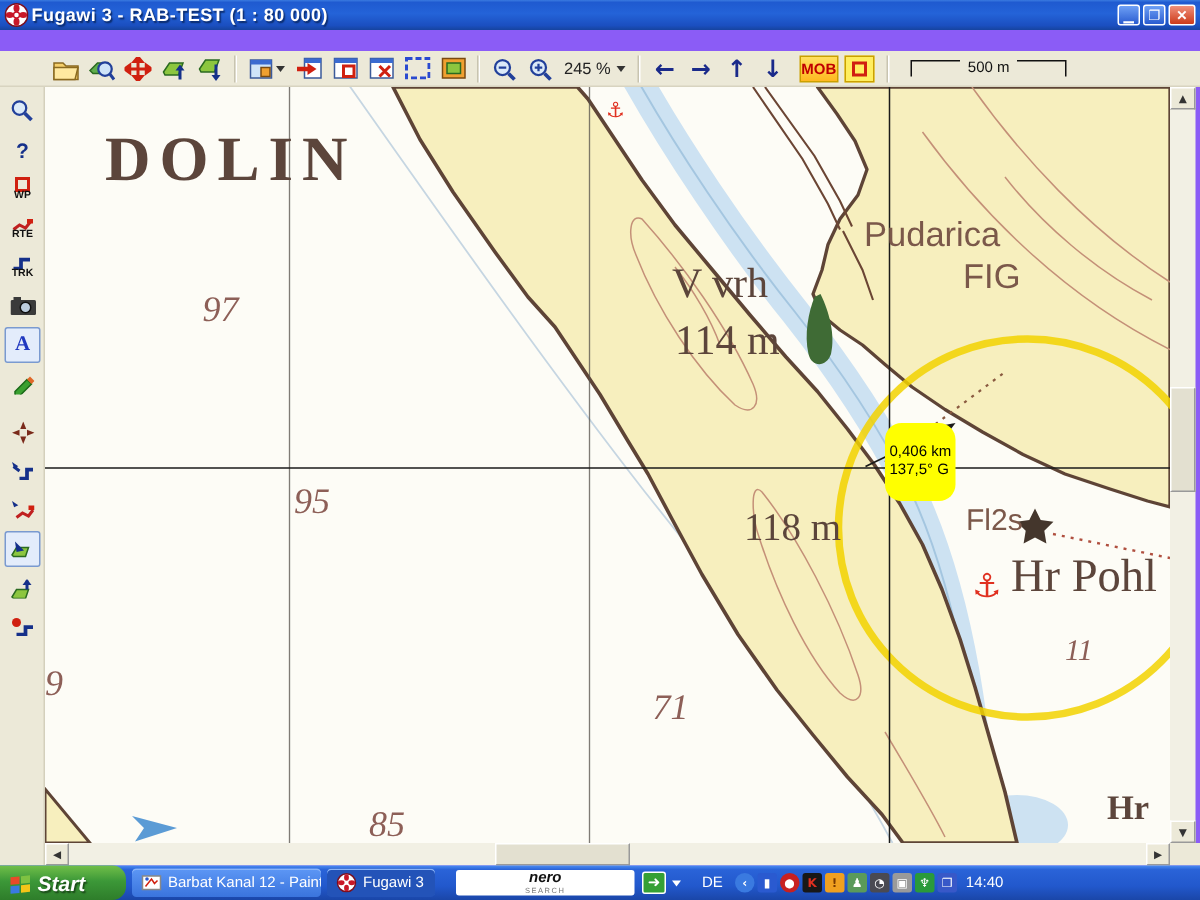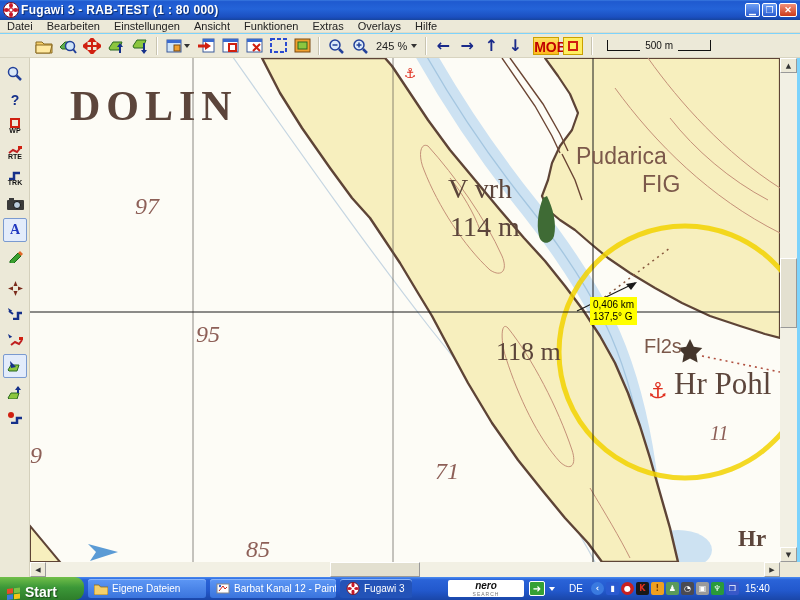--- a/index.html
+++ b/index.html
@@ -1,19 +1,19 @@
 <!DOCTYPE html>
 <html style="--land: #f7efbe; --coast: #5e4436; --channel: #cde2f2; --contour: #c49078; --range-ring: #f2d200; --tooltip-bg: #ffff00; --taskbar-blue: #2258cc; --start-green: #3c9838;"><head>
 <meta charset="utf-8">
 <style>
   * { margin:0; padding:0; box-sizing:border-box; }
   html,body { width:800px; height:600px; overflow:hidden;
     font-family:"Liberation Sans", sans-serif; background:#ece9d8; }
   .abs { position:absolute; }
-  #screen { position:relative; width:800px; height:600px; background:#7dd3fc; }
+  #screen { position:relative; width:800px; height:600px; background:#8b5cf6; }
 
   
   #titlebar { left:0; top:0; width:800px; height:20px;
     background:linear-gradient(180deg,#3a7ae0 0%,#1f5ad0 8%,#2463d8 45%,#1b4fc0 85%,#16449f 100%);
     display:flex; align-items:center; padding:0 3px; }
   #title-text { color:#fff; font-weight:bold; font-size:12px; margin-left:4px;
     text-shadow:1px 1px 1px #0a2a6a; letter-spacing:.3px; white-space:nowrap; }
   .win-btns { margin-left:auto; display:flex; gap:2px; }
   .wbtn { width:15px; height:14px; border-radius:2px; border:1px solid #fff;
     color:#fff; font-size:9px; line-height:12px; text-align:center;
@@ -27,68 +27,68 @@
 
   
   #toolbar { left:0; top:34px; width:800px; height:24px; background:#ece9d8;
     display:flex; align-items:center; border-bottom:1px solid #d8d4c0; }
   .tbtn { width:24px; height:22px; display:flex; align-items:center; justify-content:center; }
   .tsep { width:2px; height:18px; border-left:1px solid #c8c4b0; border-right:1px solid #fff; margin:0 4px; }
   .navarrow { color:#1a2a8a; font-weight:bold; font-size:16px; font-family:"DejaVu Sans",sans-serif; }
   #zoom-combo { display:flex; align-items:center; font-size:11px; color:#222; padding:0 4px; gap:4px; }
   .caret { width:0; height:0; border-left:3px solid transparent; border-right:3px solid transparent; border-top:4px solid #333; }
   #mob-btn { background:linear-gradient(180deg,#ffe060,#ffb820); color:#c00000; font-weight:bold;
-    font-size:14px; width:26px; height:18px; text-align:center; line-height:18px; border:1px solid #caa000; }
+    font-size:10px; width:26px; height:18px; text-align:left; line-height:18px; border:1px solid #caa000; }
   #sel-btn { background:#ffee60; width:20px; height:18px; border:1px solid #caa000;
     display:flex; align-items:center; justify-content:center; }
   #sel-btn div { width:10px; height:10px; border:2px solid #d02010; }
-  #scalebar { display:flex; align-items:flex-end; margin-left:10px; color:#111; font-size:10px; }
+  #scalebar { display:flex; align-items:flex-start; margin-left:10px; color:#111; font-size:10px; }
   .sc-tick { width:1px; height:11px; background:#111; }
   .sc-line { width:32px; height:1px; background:#111; }
   #scale-label { padding:0 5px; }
 
   
   #leftbar { left:0; top:58px; width:30px; height:519px; background:#ece9d8; border-right:1px solid #d4d0bc; }
   .sbtn { position:absolute; left:3px; width:24px; height:24px; display:flex; align-items:center;
     justify-content:center; flex-direction:column; font-size:9px; }
   .sbtn.pressed { background:#e3ecfb; border:1px solid #7a9ad0; border-radius:2px; }
   .mini { font-size:7px; font-weight:bold; color:#111; line-height:6px; }
 
   
   #map { left:30px; top:58px; width:750px; height:504px; background:#fdfcf6; overflow:hidden; }
-  #measure-tip { left:560px; top:239px; background:var(--tooltip-bg,#ffff00); color:#000;
-    font-size:10px; line-height:12px; padding:2px 3px; white-space:nowrap; }
+  #measure-tip { left:560px; top:224px; background:var(--tooltip-bg,#ffff00); color:#000;
+    font-size:10px; line-height:12px; padding:14px 3px; white-space:nowrap;border-radius:11px; }
   text.mapserif { font-family:"Liberation Serif",serif; fill:#5c453b; }
   text.mapsans  { font-family:"Liberation Sans",sans-serif; fill:#7b584a; }
   text.depth { font-family:"Liberation Serif",serif; font-style:italic; fill:#8d5f57; }
 
   
   .scroll { background:#f2f0e4; }
   #vscroll { left:780px; top:58px; width:17px; height:504px; }
   #hscroll { left:30px; top:562px; width:750px; height:15px; }
   .sarrow { position:absolute; width:17px; height:15px; background:#ece9d8;
     border:1px solid #fff; border-right-color:#999; border-bottom-color:#999;
     font-size:7px; text-align:center; line-height:14px; color:#333; font-family:"DejaVu Sans",sans-serif; }
   .sthumb { position:absolute; background:#e3e0d0; border:1px solid #fff;
     border-right-color:#999; border-bottom-color:#999; }
   #corner { left:780px; top:562px; width:20px; height:15px; background:#ece9d8; }
 
   
   #taskbar { left:0; top:577px; width:800px; height:23px;
     background:linear-gradient(180deg,#4a8cf2 0%,#2a63d8 12%,#2258cc 60%,#1a46a8 100%); display:flex; align-items:center; }
   #start-btn { width:84px; height:23px; border-radius:0 9px 9px 0;
     background:linear-gradient(180deg,#71bf49 0%,#3c9838 45%,#2e7d2a 100%);
-    display:flex; align-items:flex-end; color:#fff; font-weight:bold; 
+    display:flex; align-items:center; color:#fff; font-weight:bold; font-style:italic;
     font-size:14px; padding-left:6px; gap:4px; text-shadow:1px 1px 1px #1a4a18; }
   .taskbtn { height:19px; margin-left:4px; border-radius:3px; color:#fff; font-size:10px;
     display:flex; align-items:center; gap:4px; padding:0 6px;
     background:linear-gradient(180deg,#5d97f5,#3a74dd); box-shadow:inset 0 1px 0 #8ab4f8; white-space:nowrap; overflow:hidden; }
   .taskbtn.active { background:#2353b8; box-shadow:inset 1px 1px 2px #12складе{}133a8a; }
   .ticon { width:14px; height:13px; flex:0 0 auto; }
-  #nero-box { margin-left:36px; width:76px; height:17px; background:#fff; border-radius:2px;
+  #nero-box { margin-left:14px; width:119px; height:17px; background:#fff; border-radius:2px;
     text-align:center; line-height:8px; }
   #nero-line1 { font-weight:bold; font-style:italic; font-size:10px; color:#111; display:block; margin-top:2px;}
   #nero-line2 { font-size:5px; color:#777; letter-spacing:1px; display:block;}
   #go-btn { margin-left:5px; width:16px; height:15px; background:#35a035; border:1px solid #fff;
     border-radius:2px; color:#fff; font-size:10px; line-height:13px; text-align:center; }
   #lang { color:#fff; font-size:10px; margin-left:14px; }
   #tray { display:flex; align-items:center; gap:2px; margin-left:8px; }
   .tico { width:13px; height:13px; border-radius:2px; font-size:8px; font-weight:bold;
     color:#fff; text-align:center; line-height:13px; font-family:"DejaVu Sans",sans-serif; }
   #clock { color:#fff; font-size:10px; margin-left:6px; margin-right:6px; }
@@ -110,30 +110,20 @@
         <circle cx="8" cy="8" r="2" fill="#fff" stroke="#c81828"></circle>
     </svg>
     <span id="title-text" style="margin-left:18px">Fugawi 3 - RAB-TEST  (1 : 80 000)</span>
     <div class="win-btns">
       <div class="wbtn">▁</div>
       <div class="wbtn">❐</div>
       <div class="wbtn close">✕</div>
     </div>
   </div>
 
-  <div id="menubar" class="abs">
-    <span class="menu-item">Datei</span>
-    <span class="menu-item">Bearbeiten</span>
-    <span class="menu-item">Einstellungen</span>
-    <span class="menu-item">Ansicht</span>
-    <span class="menu-item">Funktionen</span>
-    <span class="menu-item">Extras</span>
-    <span class="menu-item">Overlays</span>
-    <span class="menu-item">Hilfe</span>
-  </div>
 
   <div id="toolbar" class="abs">
     <div style="width:32px"></div>
     <div class="tbtn">
       <svg width="18" height="16">
           <path d="M1 4h6l2 2h8v9H1z" fill="#f5cf6a" stroke="#8a6a20"></path>
           <path d="M1 7h16l-2 8H1z" fill="#ffe9a0" stroke="#8a6a20"></path>
         </svg>
     </div>
     <div class="tbtn">
@@ -446,26 +436,20 @@
       <svg width="15" height="14">
         <g transform="skewY(-6)">
             <rect x="1" y="3" width="6" height="5" fill="#e84a2a"></rect>
             <rect x="8" y="3" width="6" height="5" fill="#7ec242"></rect>
             <rect x="1" y="9" width="6" height="5" fill="#3a7ae0"></rect>
             <rect x="8" y="9" width="6" height="5" fill="#f5c518"></rect>
           </g>
       </svg>
       <span>Start</span>
     </div>
-    <div class="taskbtn" style="width:118px">
-      <svg class="ticon" viewBox="0 0 14 13">
-          <path d="M0 3h5l1.5 2H14v8H0z" fill="#f5cf6a" stroke="#8a6a20" stroke-width=".8"></path>
-        </svg>
-      <span>Eigene Dateien</span>
-    </div>
     <div class="taskbtn" style="width:126px">
       <svg class="ticon" viewBox="0 0 14 13">
           <rect x="1" y="2" width="12" height="9" fill="#fff" stroke="#888"></rect>
           <path d="M3 9l4-5 2 3 2-2" stroke="#d02010" fill="none"></path>
           <circle cx="4" cy="4" r="1.2" fill="#2a5ad0"></circle>
         </svg>
       <span>Barbat Kanal 12 - Paint</span>
     </div>
     <div class="taskbtn active" style="width:72px">
       <svg class="ticon" viewBox="0 0 14 13">
@@ -491,16 +475,16 @@
       <div class="tico" style="background:#2a5ad0">▮</div>
       <div class="tico" style="background:#c82020;border-radius:50%">●</div>
       <div class="tico" style="background:#181818;color:#e03020">K</div>
       <div class="tico" style="background:#f0a020;color:#7a3a00">!</div>
       <div class="tico" style="background:#5a9a5a">♟</div>
       <div class="tico" style="background:#4a4a52">◔</div>
       <div class="tico" style="background:#9a9a9a">▣</div>
       <div class="tico" style="background:#2a9a3a">♆</div>
       <div class="tico" style="background:#3858c8">❒</div>
     </div>
-    <span id="clock">15:40</span>
+    <span id="clock">14:40</span>
   </div>
 
 </div>
 
 </body></html>

